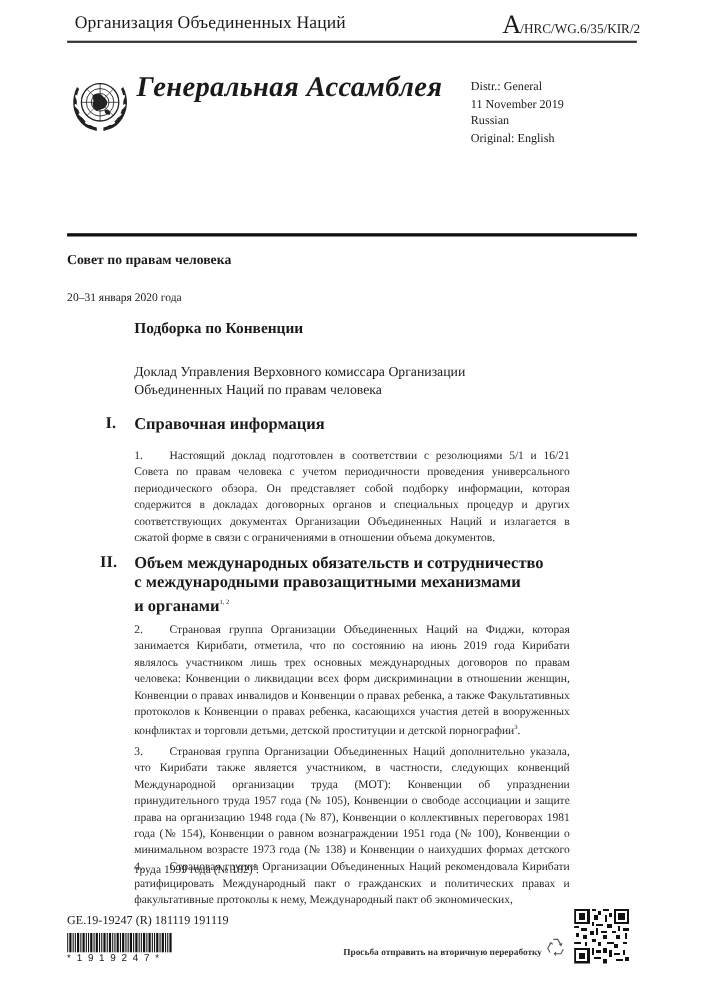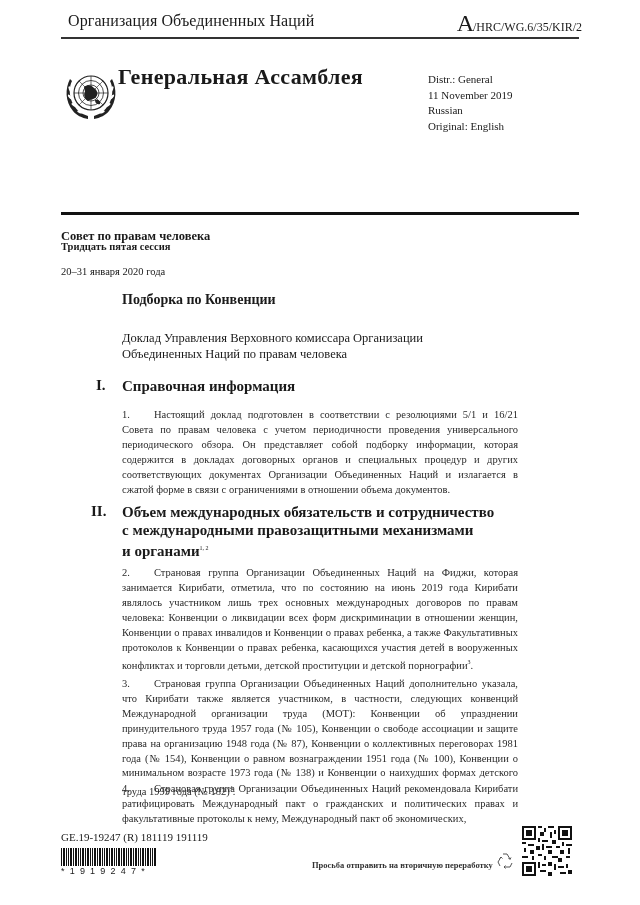--- a/index.html
+++ b/index.html
@@ -9,21 +9,21 @@
   }
   .abs { position: absolute; }
 
   
   .org-name { left: 68px; top: 12px; font-size: 16px; letter-spacing: 0.1px; }
   .symbol { right: 58px; top: 10px; font-size: 12px; white-space: nowrap; }
   .symbol .big { font-size: 24px; letter-spacing: -1px; }
   .rule-top { left: 61px; top: 37px; width: 518px; height: 1.5px; background: #333; }
 
   .un-logo { left: 64px; top: 65px; width: 54px; height: 56px; }
-  .assembly-title { left: 118px; top: 64px; font-size: 22px; font-weight: bold; letter-spacing: 0.3px; }
+  .assembly-title { left: 124px; top: 64px; font-size: 26px; font-weight: bold; letter-spacing: 0.3px; font-style: italic; }
 
   .distr { left: 428px; top: 72px; font-size: 11px; line-height: 15.5px; }
 
   .rule-mid { left: 61px; top: 212px; width: 518px; height: 2.5px; background: #111; }
 
   .council { left: 61px; top: 222px; font-size: 12.5px; font-weight: bold; margin-top: 7px; }
   .council-sub { left: 61px; top: 240px; font-size: 10.5px; font-weight: bold; line-height: 14.5px; }
   .council-date { left: 61px; top: 266px; font-size: 10.5px; }
 
   .doc-title { left: 122px; top: 292px; font-size: 14px; font-weight: bold; }
@@ -97,21 +97,20 @@
   <div>Distr.: General</div>
   <div>11 November 2019</div>
   <div>Russian</div>
   <div>Original: English</div>
 </div>
 
 <div class="abs rule-mid"></div>
 
 <div class="abs council">Совет по правам человека</div>
 <div class="abs council-sub">
-  <div>Тридцать пятая сессия</div>
 </div>
 <div class="abs council-date">20–31 января 2020 года</div>
 
 <div class="abs doc-title">Подборка по Конвенции</div>
 <div class="abs doc-subtitle">Доклад Управления Верховного комиссара Организации<br>Объединенных Наций по правам человека</div>
 
 <div class="abs sec-num sec1-num">I.</div>
 <div class="abs sec-title sec1-title">Справочная информация</div>
 
 <div class="abs para p1"><span class="pnum">1.</span><span>Настоящий доклад подготовлен в соответствии с резолюциями 5/1 и 16/21 Совета по правам человека с учетом периодичности проведения универсального периодического обзора. Он представляет собой подборку информации, которая содержится в докладах договорных органов и специальных процедур и других соответствующих документах Организации Объединенных Наций и излагается в сжатой форме в связи с ограничениями в отношении объема документов.</span></div>

